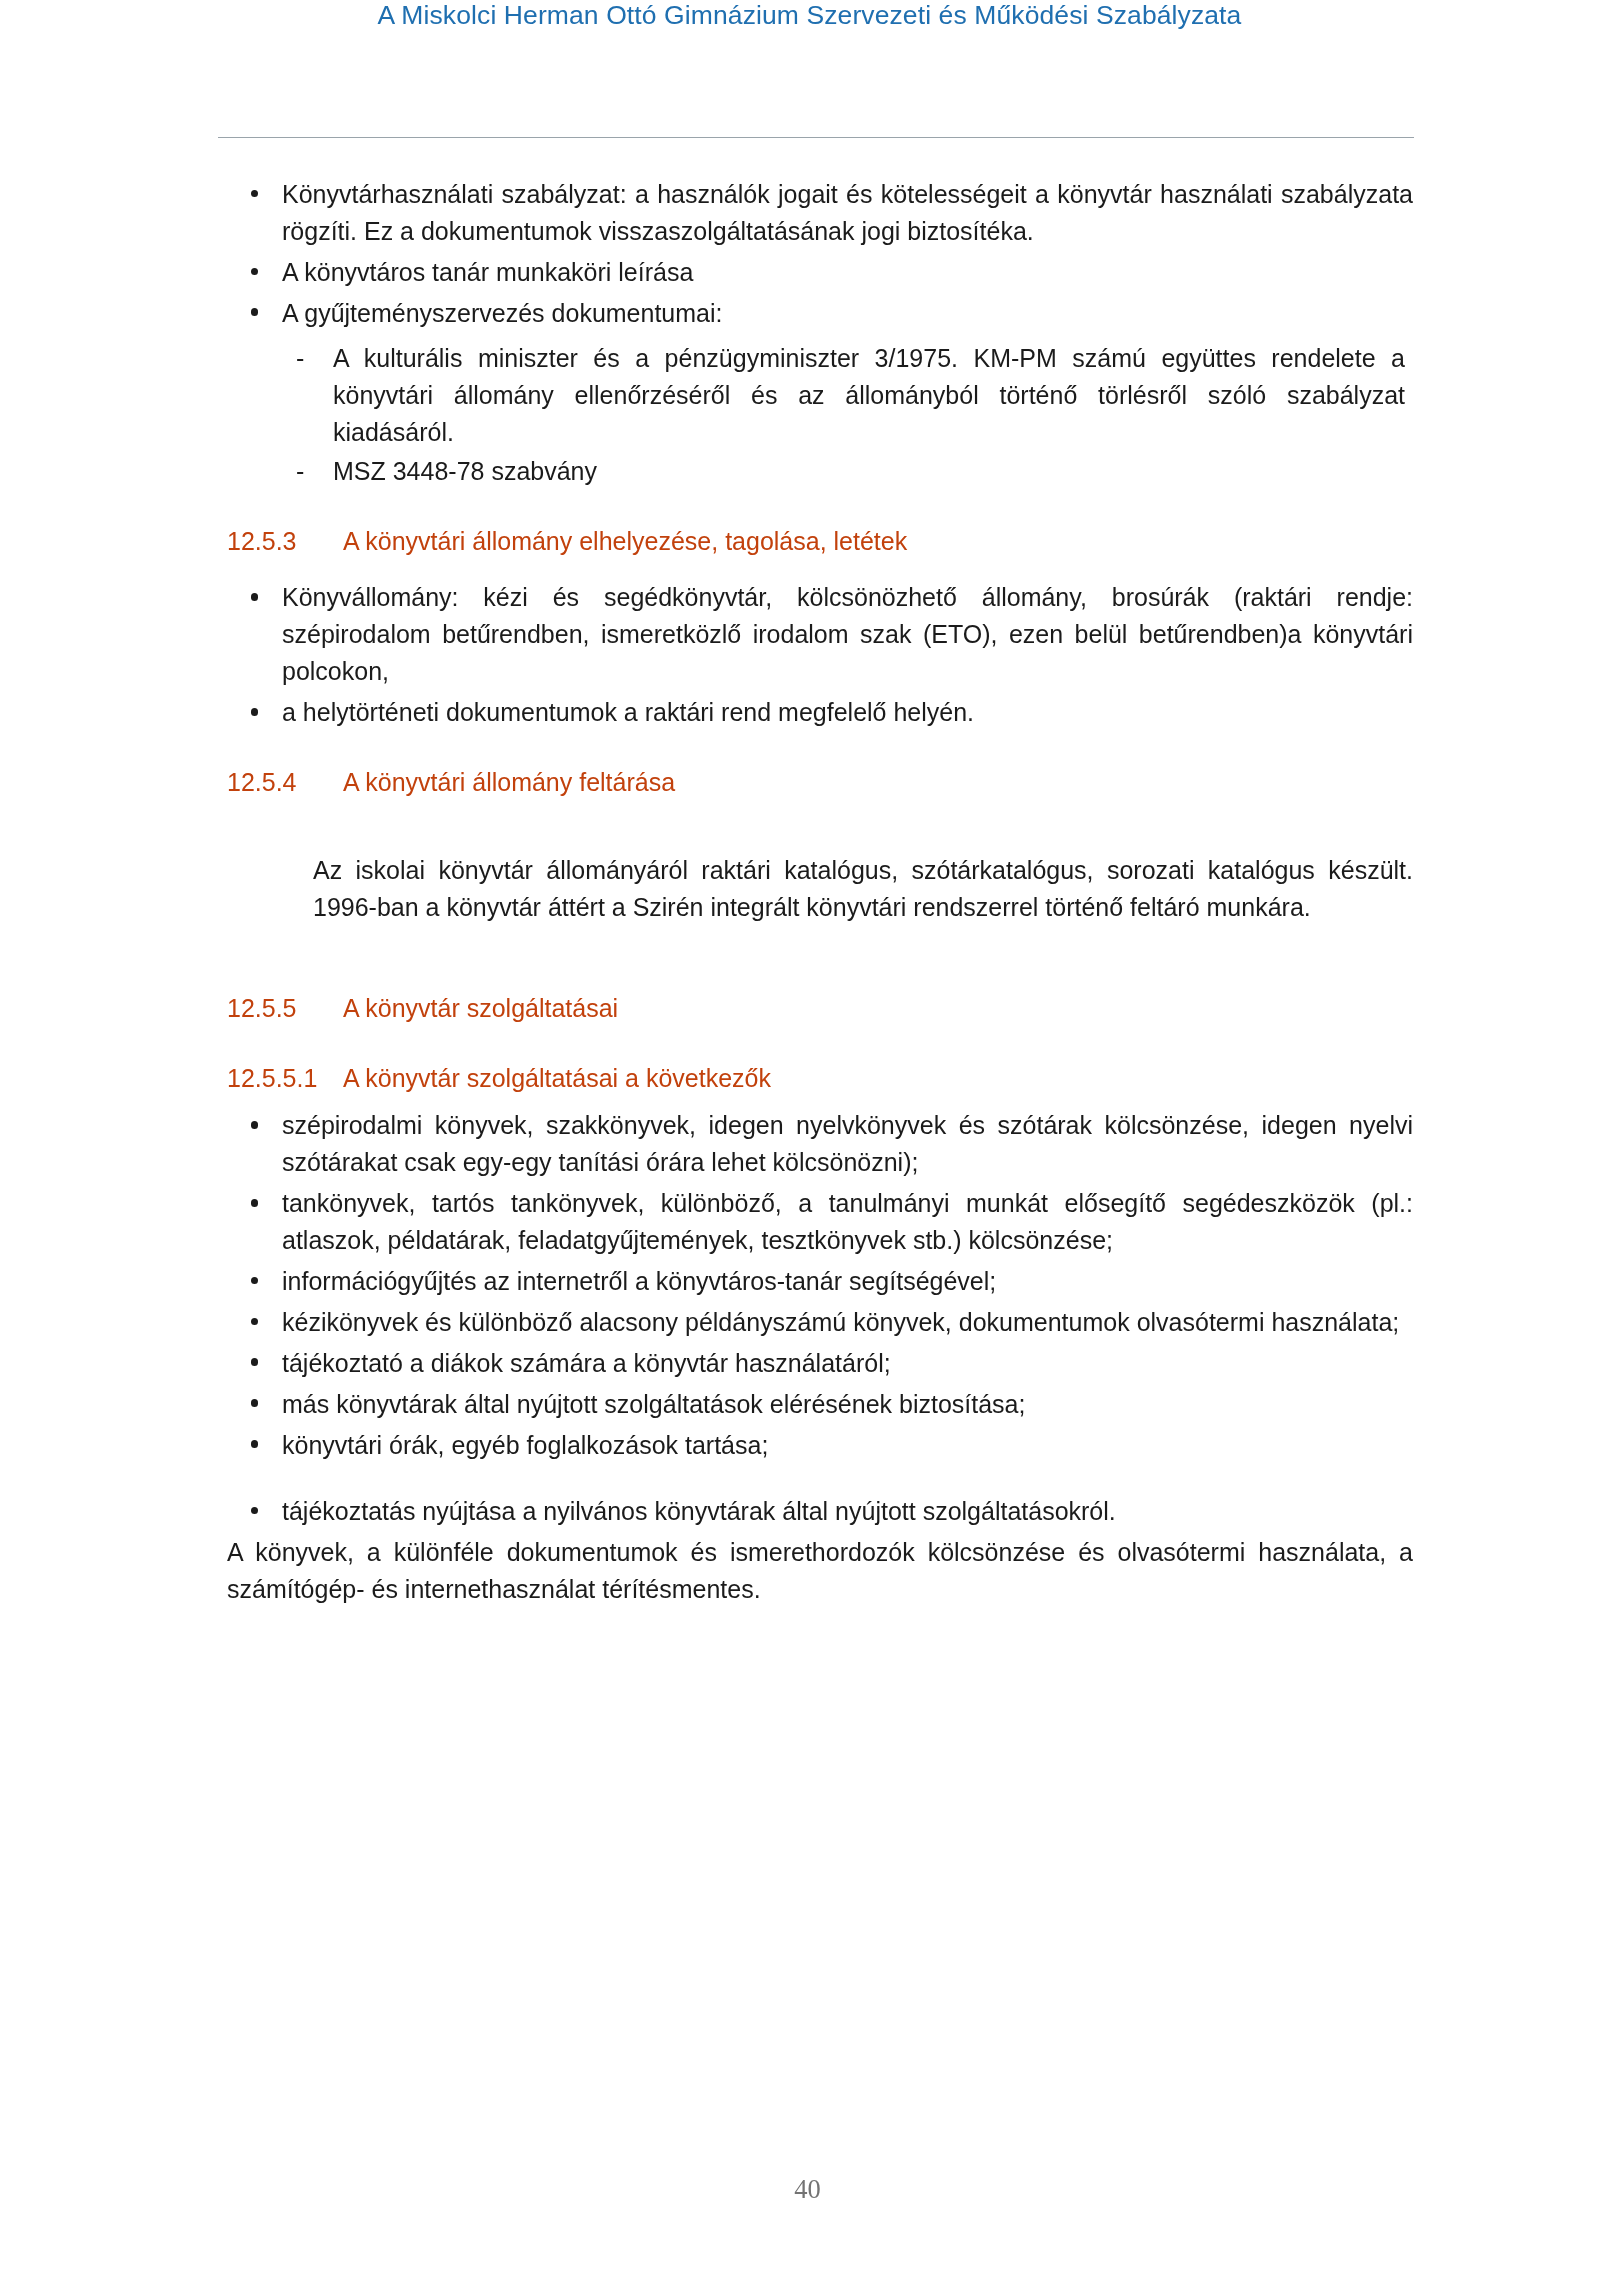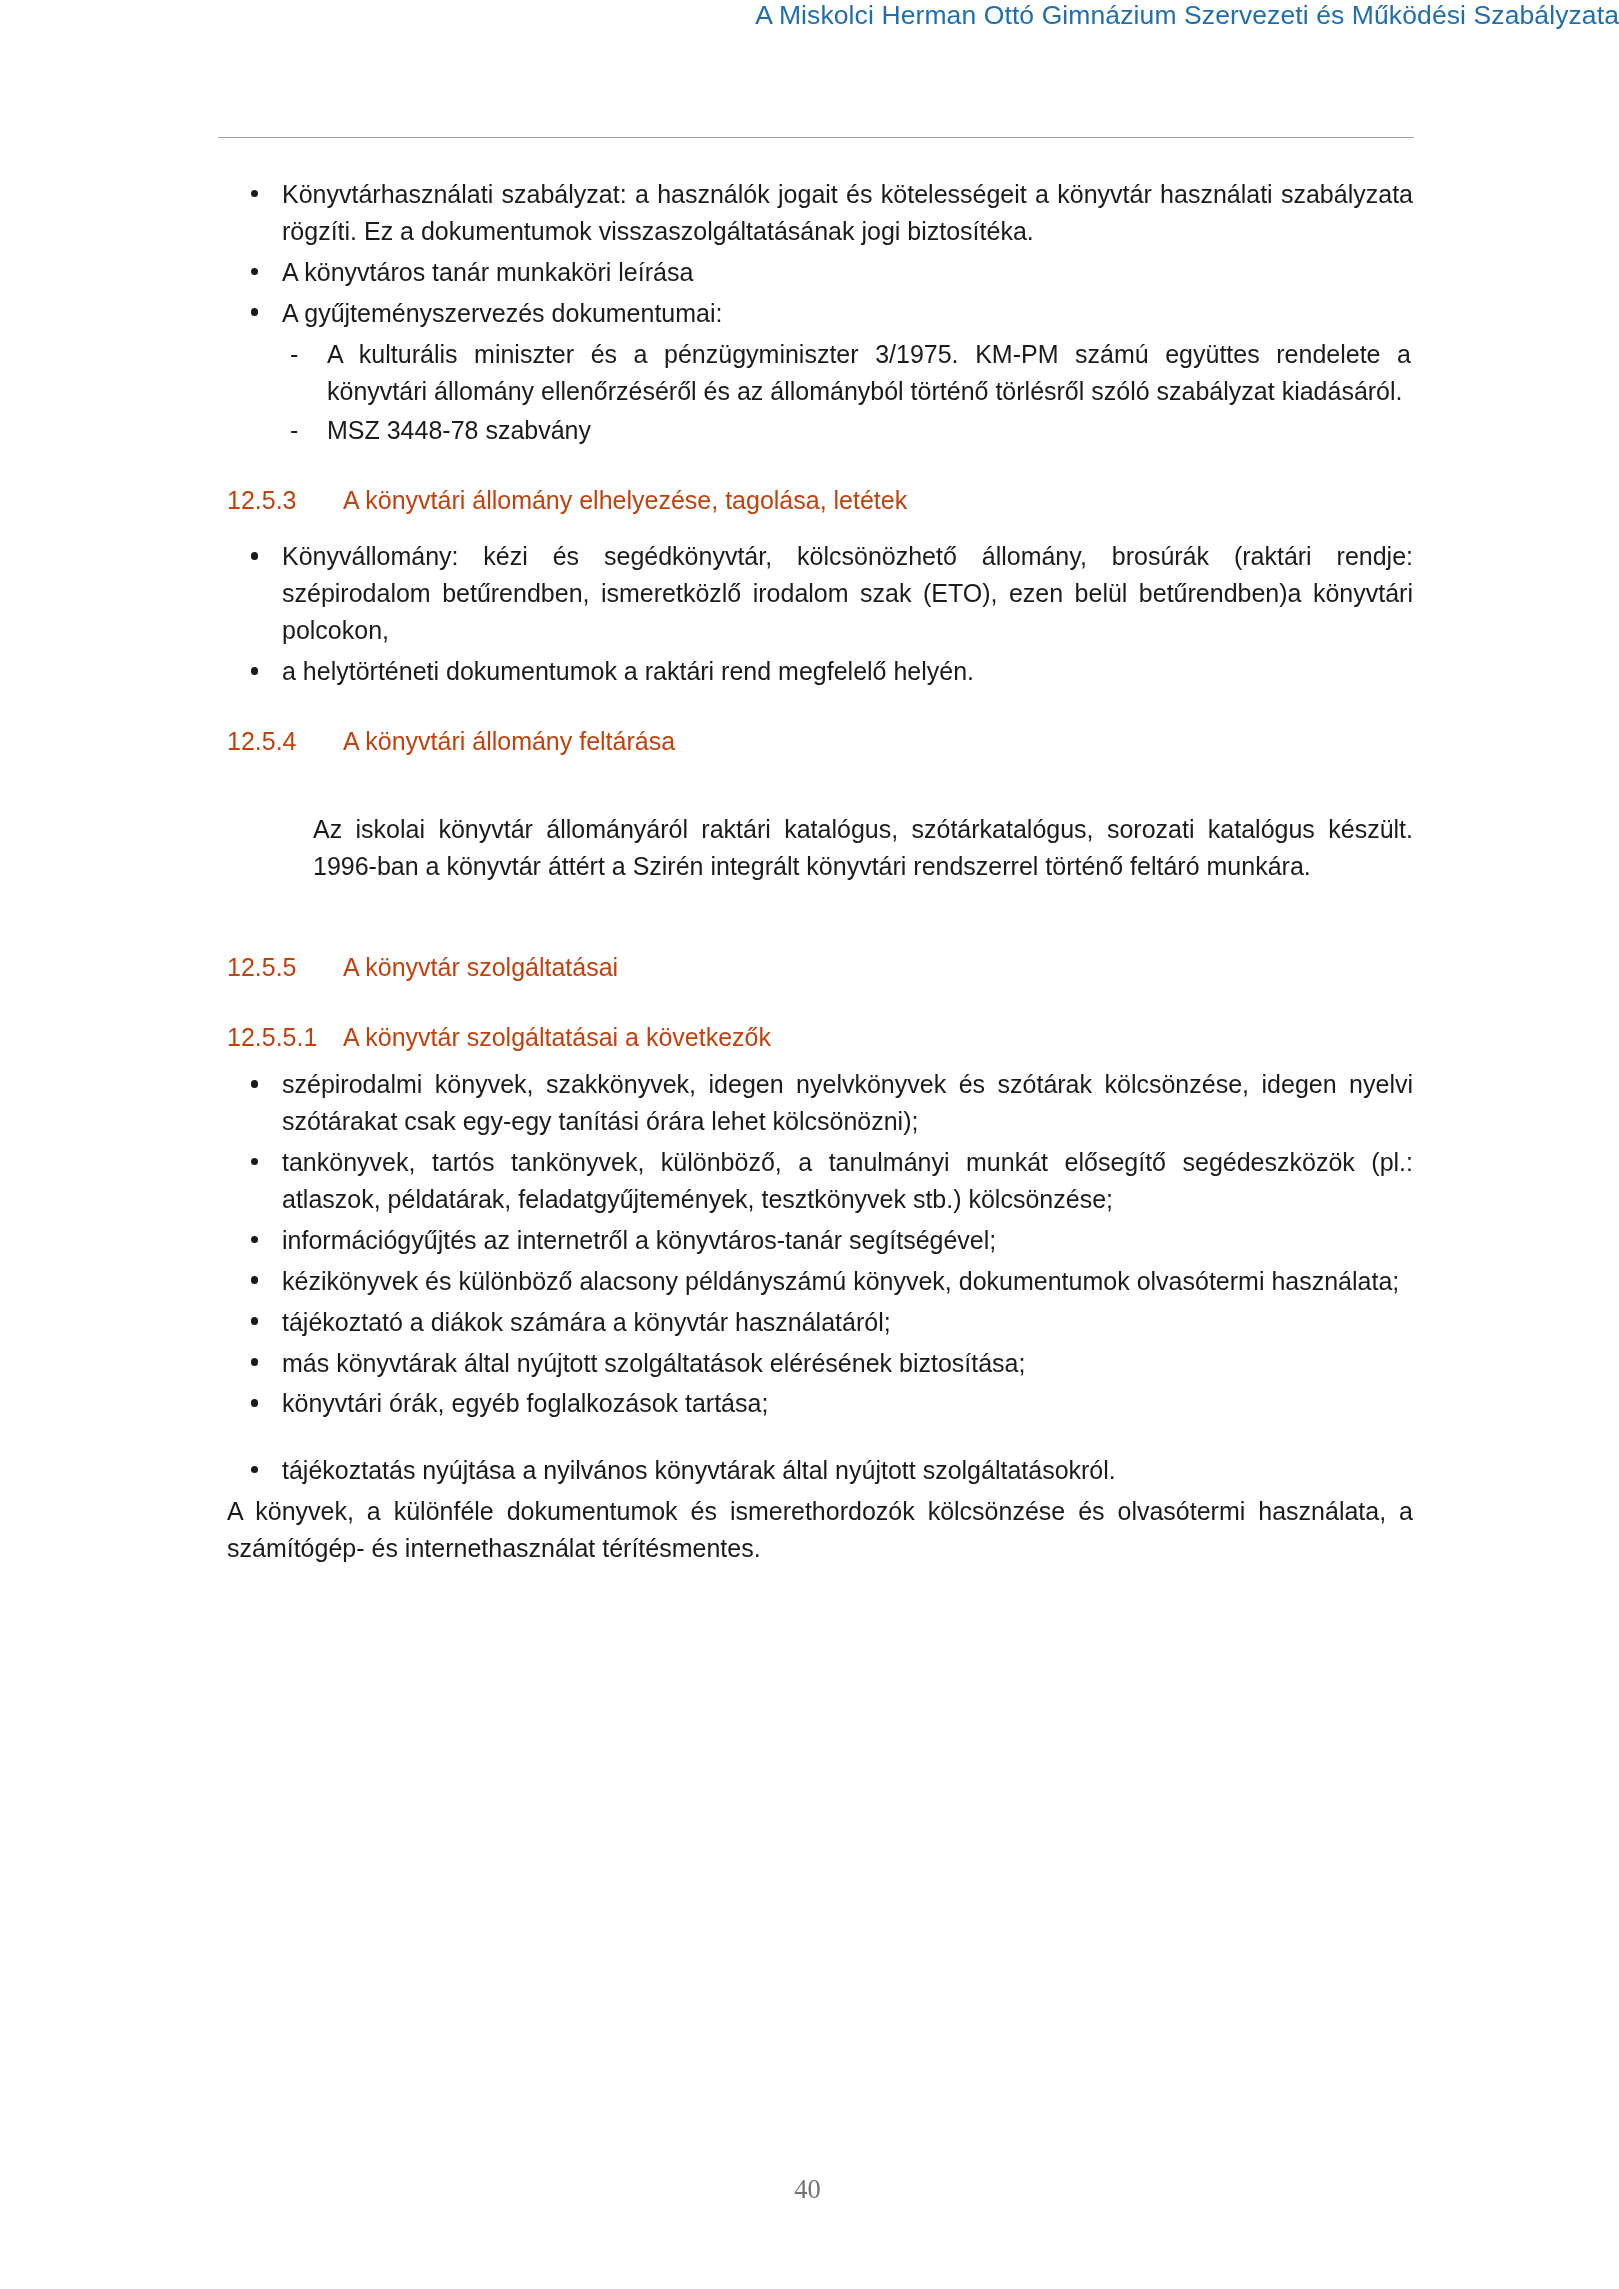--- a/index.html
+++ b/index.html
@@ -18,21 +18,21 @@
     background: #ffffff;
     box-sizing: border-box;
     padding: 0;
     overflow: hidden;
   }
 
   
   .doc-header {
     font-size: 26.5px;
     color: #1f6fb0;
-    text-align: right;
+    text-align: center;
     letter-spacing: 0.1px;
     padding-bottom: 11.8px;
   }
   .header-rule {
     border: 0;
     border-top: 1px solid #9aa4ab;
     margin: 0 0 0 0;
     width: 1196px;
     position: absolute;
     left: 218px;
@@ -66,21 +66,21 @@
     position: absolute;
     left: 23.5px;
     top: 13.7px;
     width: 7.8px;
     height: 7.8px;
     background: #1b1b1b;
     border-radius: 50%;
   }
   ul.dashes {
     list-style: none;
-    margin: 2px;
+    margin: 8px;
     padding: 0;
   }
   ul.dashes > li {
     position: relative;
     padding-left: 98px;
     margin-bottom: 2px;
     text-align: justify;
   }
   ul.dashes > li::before {
     content: "-";

